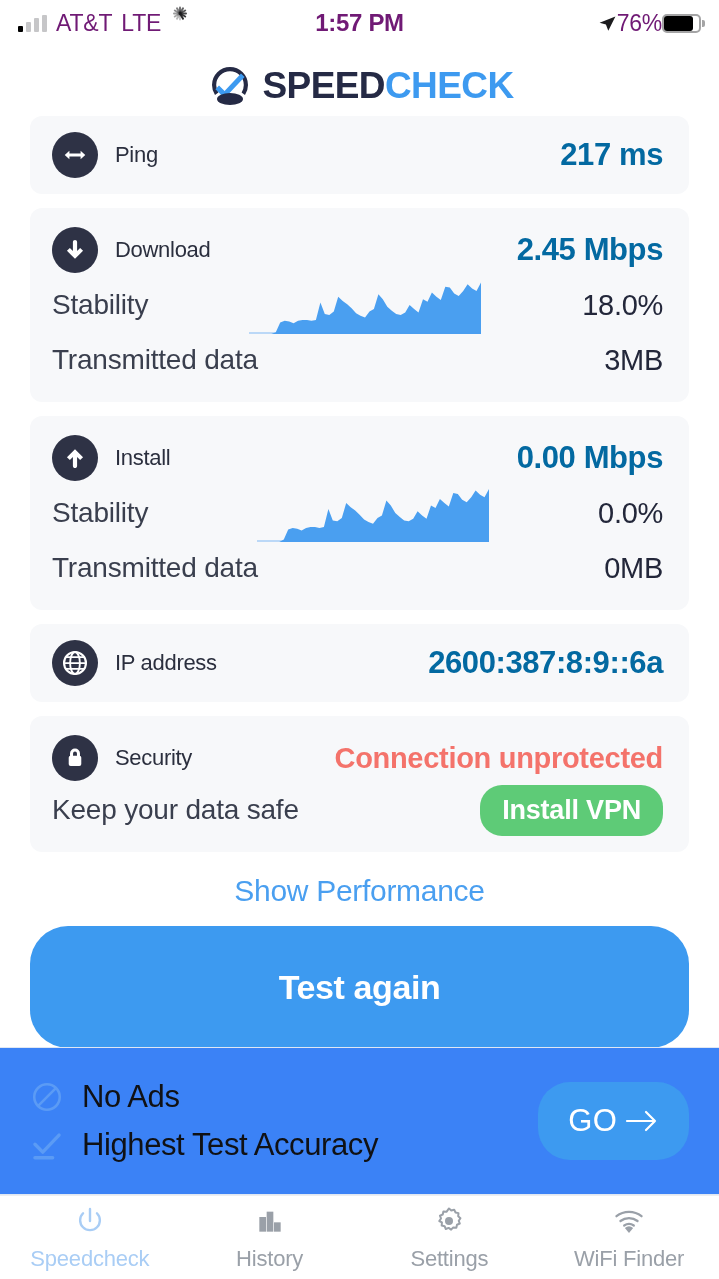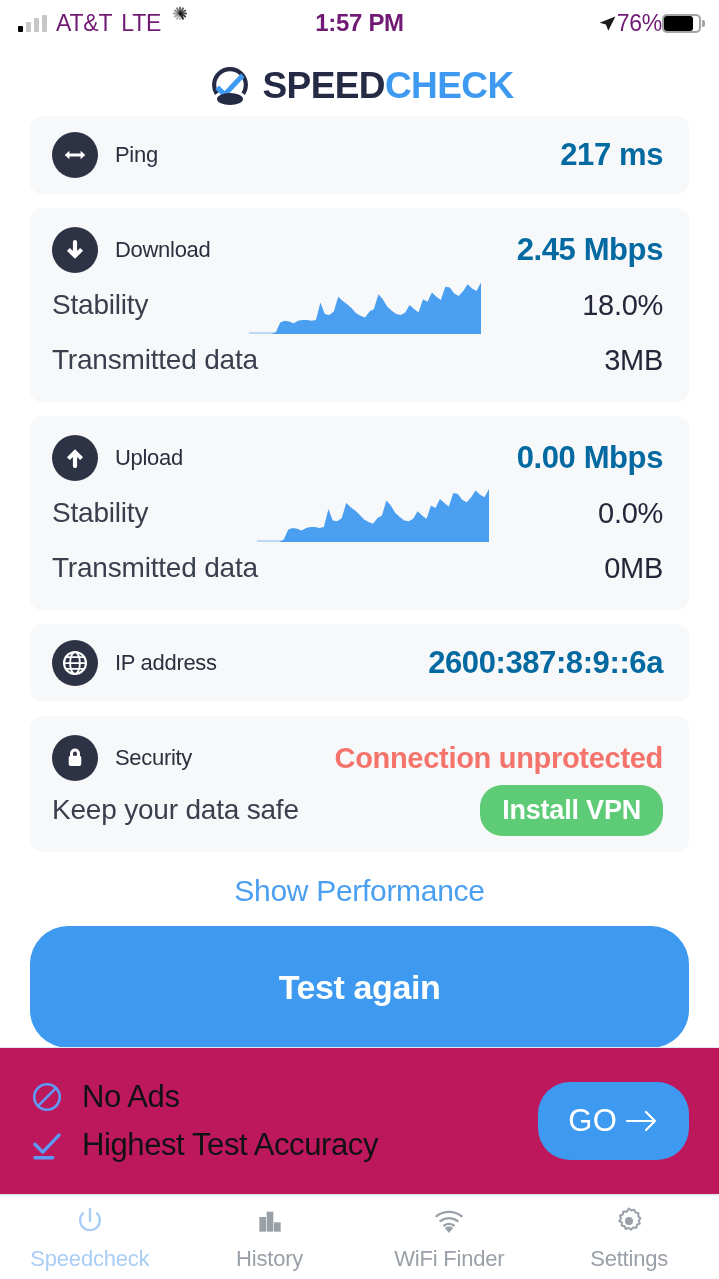--- a/index.html
+++ b/index.html
@@ -89,21 +89,21 @@
   .test-btn {
     display:block; width:calc(100% - 60px); margin:0 30px;
     background:#3d9af0; color:#fff; border:none; border-radius:38px;
     font-size:34px; font-weight:700; letter-spacing:-0.4px;
     height:122px; cursor:pointer;
   }
 
   
   .promo {
     position:absolute; left:0; right:0; bottom:84px;
-    background:#be185d; height:148px;
+    background:#3b82f6; height:148px;
     display:flex; align-items:center; padding:0 30px;
     border-top:1px solid #dfe7f3; border-bottom:1px solid #dfe7f3;
   }
   .promo-list { display:flex; flex-direction:column; gap:12px; }
   .promo-item { display:flex; align-items:center; gap:18px; }
   .promo-item .pi-ic { width:34px; height:34px; flex:0 0 34px; }
   .promo-item span { font-size:31px; color:#101114; font-weight:400; letter-spacing:-0.4px; }
   .go-btn {
     margin-left:auto; background:#3d9af0; color:#fff; border:none;
     border-radius:32px; height:78px; padding:0 30px;
@@ -216,21 +216,21 @@
       </div>
     </div>
 
     <div class="card">
       <div class="row head">
         <span class="ic">
           <svg width="28" height="28" viewBox="0 0 24 24">
             <path d="M12 20.6c1 0 1.8-.8 1.8-1.8v-7.6l2.6 2.6 2.5-2.5L12 4.4l-6.9 6.9 2.5 2.5 2.6-2.6v7.6c0 1 .8 1.8 1.8 1.8z" fill="#fff"></path>
           </svg>
         </span>
-        <span class="label big">Upload</span>
+        <span class="label big">Install</span>
         <span class="value">0.00 Mbps</span>
       </div>
       <div class="sub-row">
         <span class="sub-label">Stability</span>
         <span class="graph">
           <svg id="chart1" width="232" height="58" viewBox="0 0 232 58" preserveAspectRatio="none">
               <path d="M0,58 L0.0,58.0 L4.5,58.0 L8.9,58.0 L13.4,58.0 L17.8,58.0 L22.3,58.0 L26.8,55.5 L31.2,45.6 L35.7,43.9 L40.2,44.7 L44.6,46.4 L49.1,43.9 L53.5,43.1 L58.0,43.1 L62.5,43.9 L66.9,43.1 L71.4,24.9 L75.8,36.5 L80.3,37.3 L84.8,34.0 L89.2,19.1 L93.7,23.2 L98.2,26.5 L102.6,30.7 L107.1,35.6 L111.5,38.1 L116.0,39.8 L120.5,34.0 L124.9,31.5 L129.4,16.6 L133.8,21.5 L138.3,29.0 L142.8,33.1 L147.2,36.5 L151.7,37.3 L156.2,34.8 L160.6,27.3 L165.1,31.5 L169.5,34.8 L174.0,21.5 L178.5,24.0 L182.9,14.9 L187.4,19.1 L191.8,22.4 L196.3,9.1 L200.8,9.9 L205.2,15.7 L209.7,18.2 L214.2,13.3 L218.6,6.6 L223.1,10.8 L227.5,13.3 L232.0,5.0 L232,58 Z" fill="#4a9ff0"></path>
               <rect x="0" y="56" width="232" height="2" fill="#4a9ff0" opacity="0.35"></rect>
             </svg>
         </span>
@@ -316,36 +316,36 @@
     </div>
     <div class="tab">
       <span class="t-ic">
         <svg width="32" height="32" viewBox="0 0 24 24">
           <rect x="4" y="9" width="5" height="11" fill="#9aa0a8"></rect>
           <rect x="9.5" y="5" width="5" height="15" fill="#9aa0a8"></rect>
           <rect x="15" y="13" width="5" height="7" fill="#9aa0a8"></rect>
         </svg>
       </span>
       <span class="t-lb">History</span>
+    </div>
+    <div class="tab">
+      <span class="t-ic">
+        <svg width="32" height="32" viewBox="0 0 24 24">
+          <path d="M12 2.6l1.7 1.5 2.2-.6 1 2.1 2.2.5-.2 2.3 1.7 1.5-1.3 1.9.8 2.1-2.1.9-.5 2.2-2.3-.2-1.6 1.7-1.9-1.3-2.1.8-.9-2.1-2.2-.5.2-2.3L4.7 12 6 10.1l-.8-2.1 2.1-.9.5-2.2 2.3.2z" fill="none" stroke="#9aa0a8" stroke-width="1.5" stroke-linejoin="round"></path>
+          <circle cx="12" cy="12" r="3" fill="#9aa0a8"></circle>
+        </svg>
+      </span>
+      <span class="t-lb">Settings</span>
     </div>
     <div class="tab">
       <span class="t-ic">
         <svg width="34" height="32" viewBox="0 0 24 24">
           <path d="M2.6 8.4a15 15 0 0 1 18.8 0" fill="none" stroke="#9aa0a8" stroke-width="1.7" stroke-linecap="round"></path>
           <path d="M5.6 12a10.6 10.6 0 0 1 12.8 0" fill="none" stroke="#9aa0a8" stroke-width="1.7" stroke-linecap="round"></path>
           <path d="M8.4 15.4a6.2 6.2 0 0 1 7.2 0" fill="none" stroke="#9aa0a8" stroke-width="1.7" stroke-linecap="round"></path>
           <path d="M12 21 8.9 17.2a5 5 0 0 1 6.2 0z" fill="#9aa0a8"></path>
         </svg>
       </span>
       <span class="t-lb">WiFi Finder</span>
     </div>
-    <div class="tab">
-      <span class="t-ic">
-        <svg width="32" height="32" viewBox="0 0 24 24">
-          <path d="M12 2.6l1.7 1.5 2.2-.6 1 2.1 2.2.5-.2 2.3 1.7 1.5-1.3 1.9.8 2.1-2.1.9-.5 2.2-2.3-.2-1.6 1.7-1.9-1.3-2.1.8-.9-2.1-2.2-.5.2-2.3L4.7 12 6 10.1l-.8-2.1 2.1-.9.5-2.2 2.3.2z" fill="none" stroke="#9aa0a8" stroke-width="1.5" stroke-linejoin="round"></path>
-          <circle cx="12" cy="12" r="3" fill="#9aa0a8"></circle>
-        </svg>
-      </span>
-      <span class="t-lb">Settings</span>
-    </div>
   </div>
 
 </div>
 
 </body></html>

